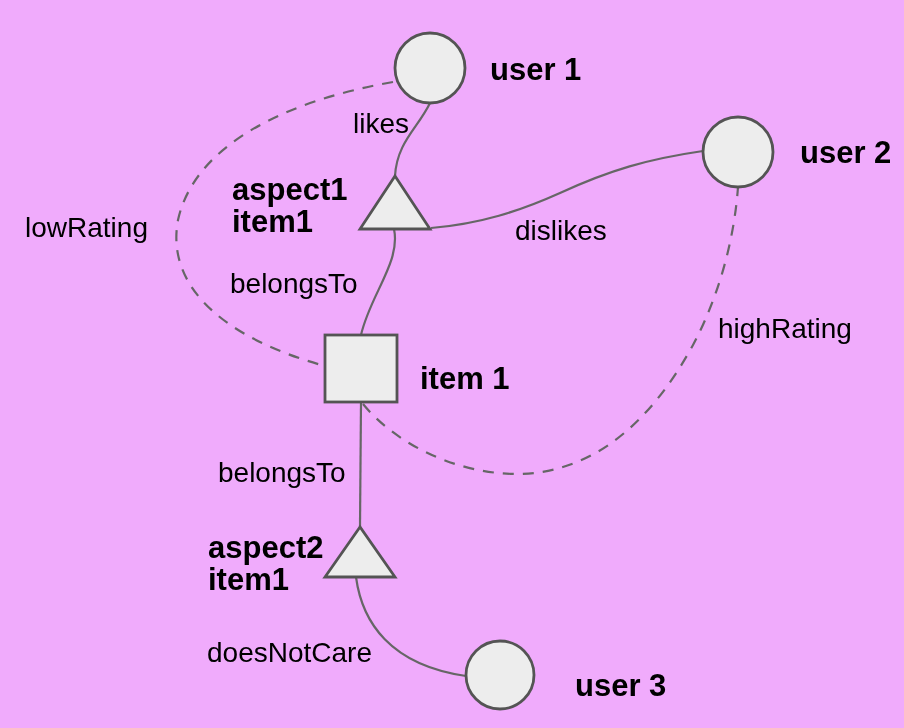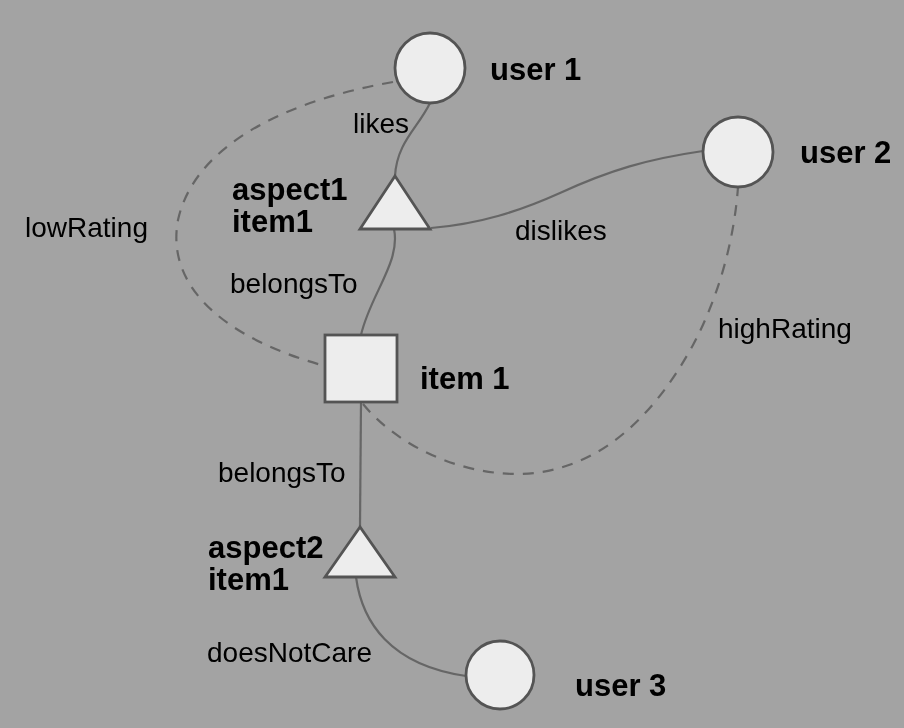--- a/index.html
+++ b/index.html
@@ -4,21 +4,21 @@
 <style>
   html, body {
     margin: 0;
     padding: 0;
     background: #ffffff;
   }
   .canvas {
     position: relative;
     width: 904px;
     height: 728px;
-    background: #a3a3a3;
+    background: #f0abfc;
     overflow: hidden;
     font-family: "Liberation Sans", sans-serif;
   }
   svg { display: block; }
   .edge {
     fill: none;
     stroke: #666666;
     stroke-width: 2.2;
   }
   .edge.dashed {

